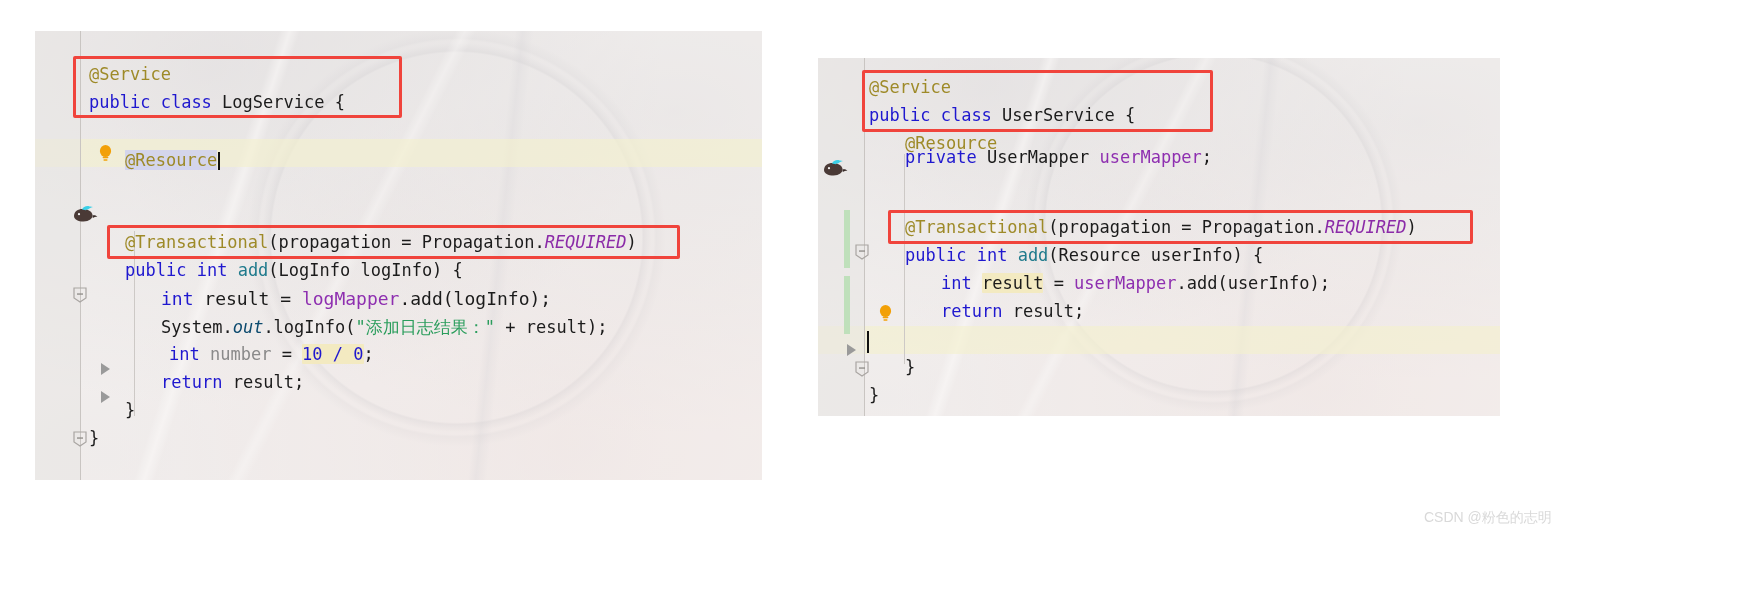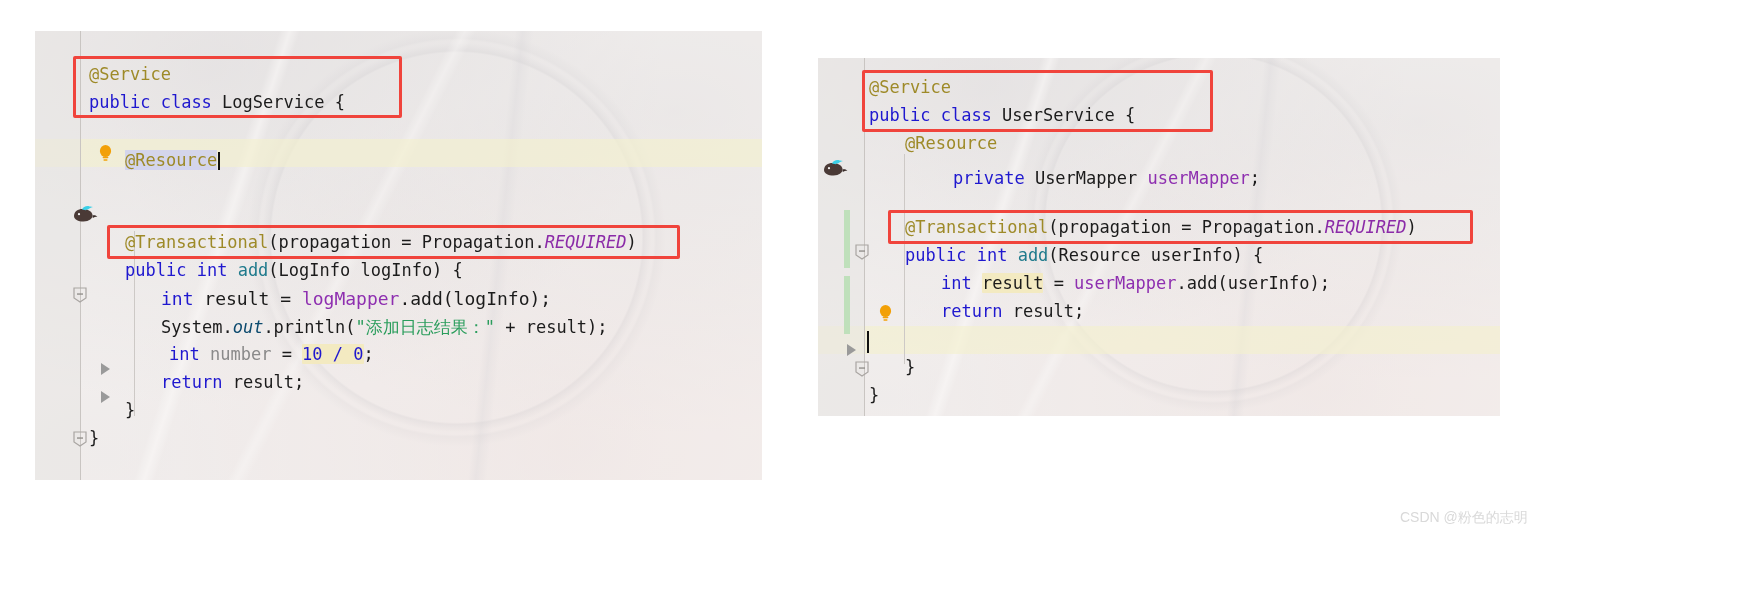--- a/index.html
+++ b/index.html
@@ -84,21 +84,21 @@
   .fold{position:absolute;width:13px;height:15px;}
   .runarrow{position:absolute;width:0;height:0;
     border-left:9px solid #9a9a9a;border-top:6px solid transparent;border-bottom:6px solid transparent;}
   .bird{position:absolute;width:26px;height:20px;}
   .changebar{position:absolute;width:6px;background:#bfe0bb;}
   .indent-guide{position:absolute;width:1px;background:#cdc9c6;}
 
   .watermark{
     position:absolute;
     font-family:"Liberation Sans",sans-serif;
-    font-size:14px;color:#d9d9d9;white-space:nowrap;
+    font-size:14px;color:#d9d9d9;white-space:nowrap;margin-left:24px;
   }
 </style>
 </head>
 <body>
 
 <div class="editor" id="left-editor" style="left:35px;top:31px;width:727px;height:449px;">
   <div class="bg-art"></div>
   <div class="veil"></div>
 
   <div class="caret-band" style="top:108px;height:28px;"></div>
@@ -145,21 +145,21 @@
 
     <div class="ln" style="left:90px;top:117px;font-size:17px;"><span class="anno sel">@Resource</span><span class="caret" style="position:relative;display:inline-block;height:18px;top:4px;left:1px;"></span></div>
 
 
     <div class="ln" style="left:90px;top:201px;font-size:17px;"><span class="anno">@Transactional</span><span>(propagation = Propagation.</span><span class="req">REQUIRED</span><span>)</span></div>
 
     <div class="ln" style="left:90px;top:229px;font-size:17px;"><span class="kw">public</span><span> </span><span class="kw">int</span><span> </span><span class="meth">add</span><span>(LogInfo logInfo) {</span></div>
 
     <div class="ln" style="left:126px;top:257px;font-size:18px;"><span class="kw">int</span><span> result = </span><span class="ident">logMapper</span><span>.add(logInfo);</span></div>
 
-    <div class="ln" style="left:126px;top:285px;font-size:17px;"><span>System.</span><span class="out">out</span><span>.println(</span><span class="str">"添加日志结果："</span><span> + result);</span></div>
+    <div class="ln" style="left:126px;top:285px;font-size:17px;"><span>System.</span><span class="out">out</span><span>.logInfo(</span><span class="str">"添加日志结果："</span><span> + result);</span></div>
 
     <div class="ln" style="left:134px;top:313px;font-size:17px;"><span class="kw">int</span><span> </span><span class="stat">number</span><span> = </span><span class="hl num">10 / 0</span><span>;</span></div>
 
     <div class="ln" style="left:126px;top:341px;font-size:17px;"><span class="kw">return</span><span> result;</span></div>
 
     <div class="ln" style="left:90px;top:369px;font-size:17px;"><span>}</span></div>
 
     <div class="ln" style="left:54px;top:397px;font-size:17px;"><span>}</span></div>
   </div>
 
@@ -209,21 +209,21 @@
       </svg>
   </span>
 
   <div class="code-layer">
     <div class="ln" style="left:51px;top:19px;font-size:17px;"><span class="anno">@Service</span></div>
 
     <div class="ln" style="left:51px;top:47px;font-size:17px;"><span class="kw">public</span><span> </span><span class="kw">class</span><span> UserService {</span></div>
 
     <div class="ln" style="left:87px;top:75px;font-size:17px;"><span class="anno">@Resource</span></div>
 
-    <div class="ln" style="left:87px;top:110px;font-size:17px;margin-left:48px;"><span class="kw">private</span><span> UserMapper </span><span class="ident">userMapper</span><span>;</span></div>
+    <div class="ln" style="left:87px;top:89px;font-size:17px;"><span class="kw">private</span><span> UserMapper </span><span class="ident">userMapper</span><span>;</span></div>
 
     <div class="ln" style="left:87px;top:159px;font-size:17px;"><span class="anno">@Transactional</span><span>(propagation = Propagation.</span><span class="req">REQUIRED</span><span>)</span></div>
 
     <div class="ln" style="left:87px;top:187px;font-size:17px;"><span class="kw">public</span><span> </span><span class="kw">int</span><span> </span><span class="meth">add</span><span>(Resource userInfo) {</span></div>
 
     <div class="ln" style="left:123px;top:215px;font-size:17px;"><span class="kw">int</span><span> </span><span class="hl">result</span><span> = </span><span class="ident">userMapper</span><span>.add(userInfo);</span></div>
 
     <div class="ln" style="left:123px;top:243px;font-size:17px;"><span class="kw">return</span><span> result;</span></div>
 
     <div class="caret" style="left:49px;top:273px;height:22px;"></div>

